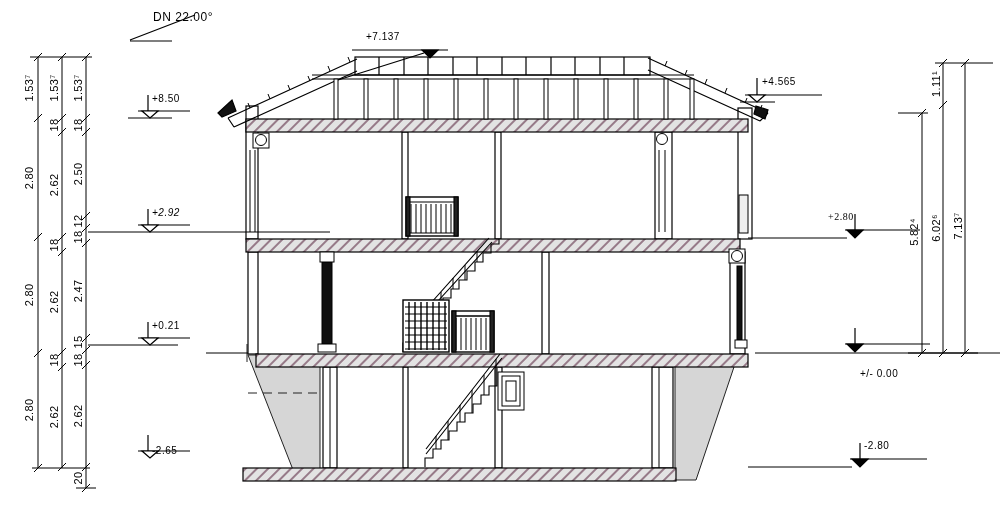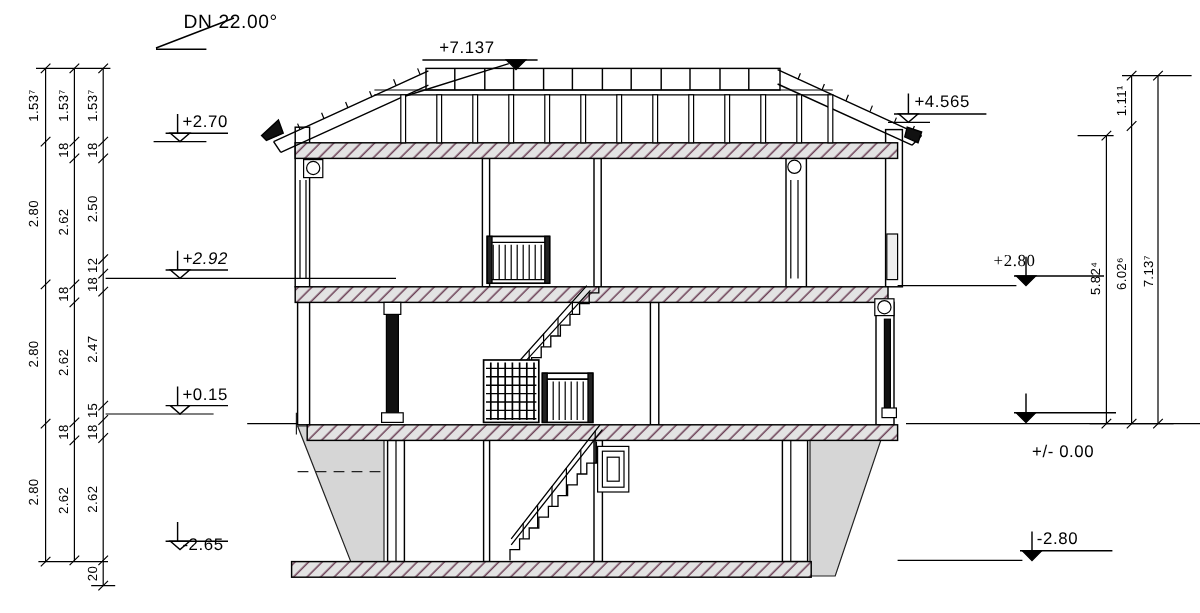--- a/index.html
+++ b/index.html
@@ -1,22 +1,22 @@
 <!DOCTYPE html>
 <html><head>
 <meta charset="utf-8">
 <style>
   html,body{margin:0;padding:0;background:#ffffff;}
   .canvas{position:relative;width:1000px;height:511px;background:#fff;overflow:hidden;
           font-family:"Liberation Sans",sans-serif;color:#000;}
   svg{position:absolute;left:0;top:0;}
-  .lbl{position:absolute;font-size:14px;letter-spacing:.5px;white-space:nowrap;line-height:1;}
+  .lbl{position:absolute;font-size:10px;letter-spacing:.5px;white-space:nowrap;line-height:1;}
   .dim{font-size:11px;letter-spacing:.3px;}
   .rot{transform:translate(-50%,-50%) rotate(-90deg);}
-  .big{font-size:16px;}
+  .big{font-size:12px;}
 </style>
 </head>
 <body>
 
 <div class="canvas">
 
 <svg width="1000" height="511" viewBox="0 0 1000 511">
   <defs>
     <pattern id="hatch" width="8" height="8" patternUnits="userSpaceOnUse" patternTransform="rotate(45)">
       <rect width="8" height="8" fill="#e3e3e3"></rect>
@@ -182,23 +182,23 @@
     </g>
     <g>
       <path d="M860,443 V459 M850,459 H927" fill="none"></path>
       <polygon points="852,459 868,459 860,467" fill="#000"></polygon>
     </g>
   </g>
 </svg>
 
 <div class="lbl big" style="left:153px;top:11px;">DN 22.00°</div>
 <div class="lbl" style="left:366px;top:32px;">+7.137</div>
-<div class="lbl" style="left:152px;top:94px;">+2.70</div>
+<div class="lbl" style="left:152px;top:94px;">+8.50</div>
 <div class="lbl" style="left:152px;top:208px;font-style:italic;">+2.92</div>
-<div class="lbl" style="left:152px;top:321px;">+0.15</div>
+<div class="lbl" style="left:152px;top:321px;">+0.21</div>
 <div class="lbl" style="left:152px;top:446px;">-2.65</div>
 <div class="lbl" style="left:762px;top:77px;">+4.565</div>
 <div class="lbl" style="left:828px;top:212px;font-family:Liberation Serif, serif;">+2.80</div>
 <div class="lbl" style="left:860px;top:326px;margin-top:43px;">+/- 0.00</div>
 <div class="lbl" style="left:864px;top:441px;">-2.80</div>
 
 <div class="lbl dim rot" style="left:29px;top:88px;">1.53⁷</div>
 <div class="lbl dim rot" style="left:29px;top:178px;">2.80</div>
 <div class="lbl dim rot" style="left:29px;top:295px;">2.80</div>
 <div class="lbl dim rot" style="left:29px;top:410px;">2.80</div>

